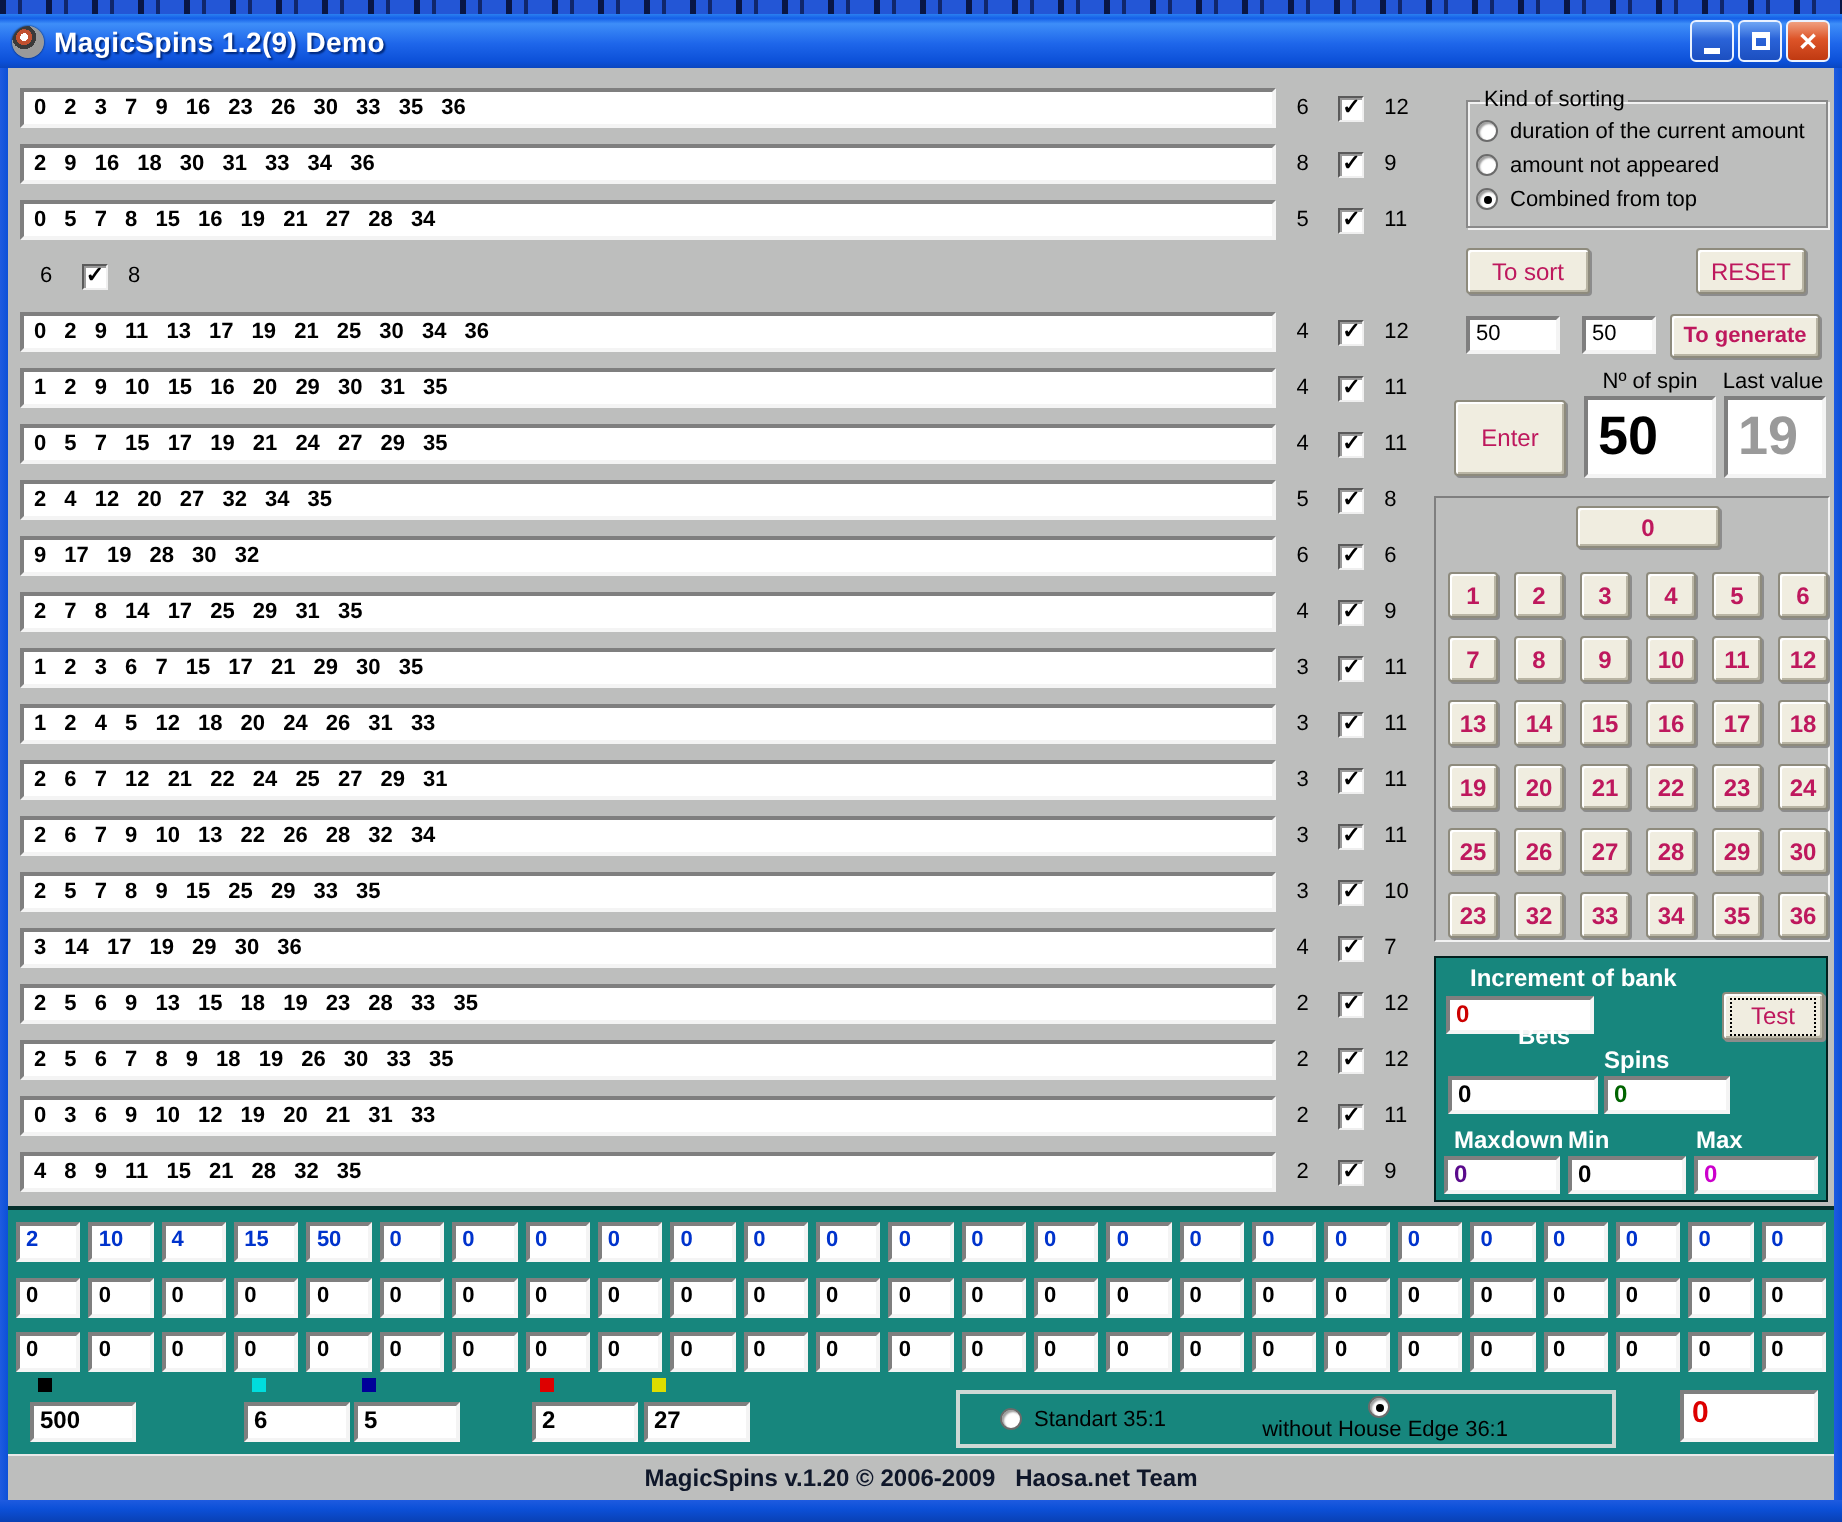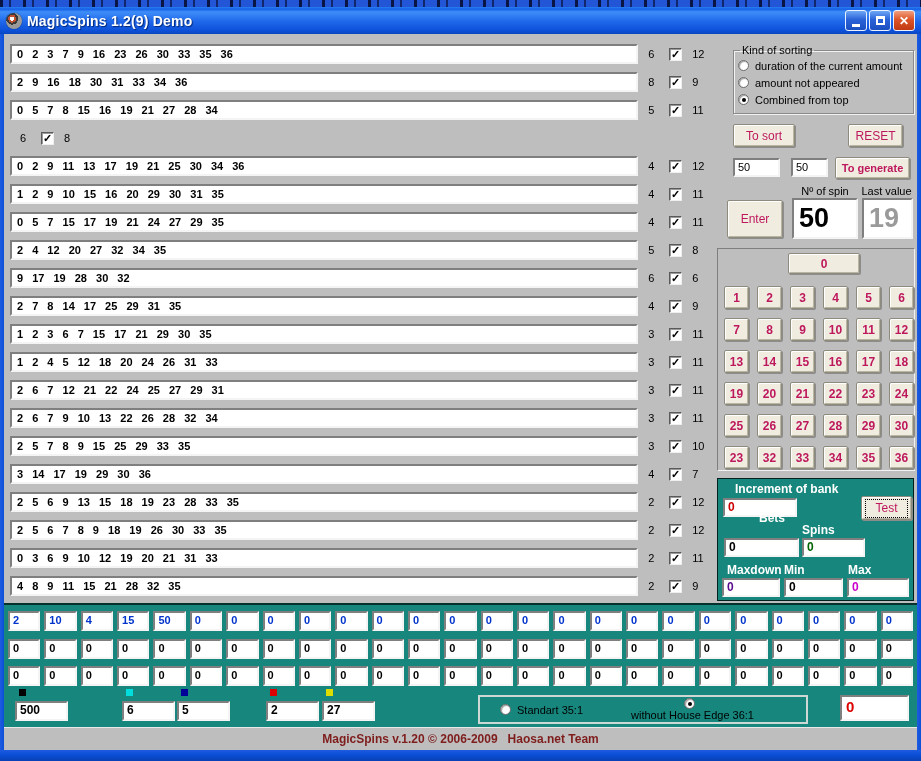--- a/index.html
+++ b/index.html
@@ -135,21 +135,21 @@
   .payout-panel .radio-row:nth-child(1){ margin-left:20px; }
   .payout-panel .radio-row:nth-child(2){ margin-left:48px;flex-direction:column; }
   .payout-panel .radio-label { color:#000; }
 
   .result-input { position:absolute; left:836px; top:90px; width:69px; height:26px;
     color:#dd0000; font-weight:bold; font-size:15px; padding-left:4px; line-height:20px; }
 
   
   .statusbar { position:absolute; left:0; right:0; bottom:0; height:23px; background:#bdbebd;
     border-top:1px solid #e9e9e9; display:flex; align-items:center; justify-content:center;
-    font-weight:bold; font-size:12px; color:#7f1d1d; white-space:pre; }
+    font-weight:bold; font-size:12px; color:#0f172a; white-space:pre; }
 
   .bottom-frame { position:absolute; left:0; right:0; bottom:0; height:11px;
     background:linear-gradient(180deg,#1e5be0 0%,#0c50d8 40%,#0940b4 100%); }
   .side-frame { position:absolute; top:34px; bottom:0; width:4px; background:linear-gradient(90deg,#1e5be0,#0c50d8); }
   .side-frame.left { left:0; } .side-frame.right { right:0; }
 
   button { outline:none; }
 </style>
 </head>
 <body>

